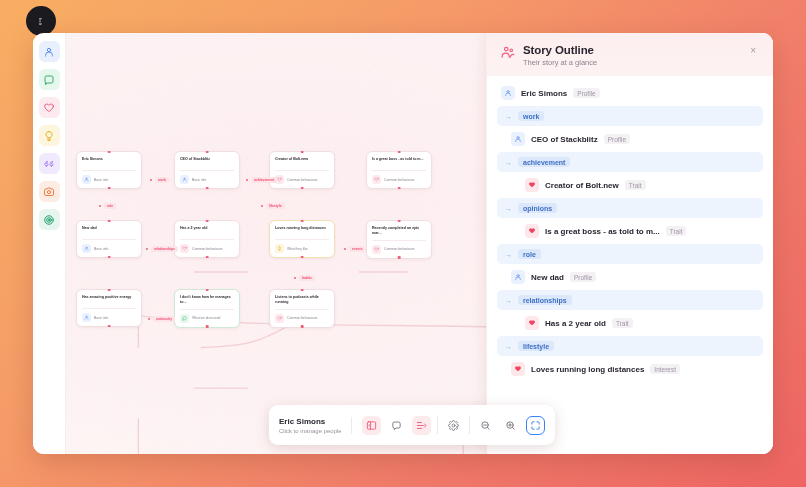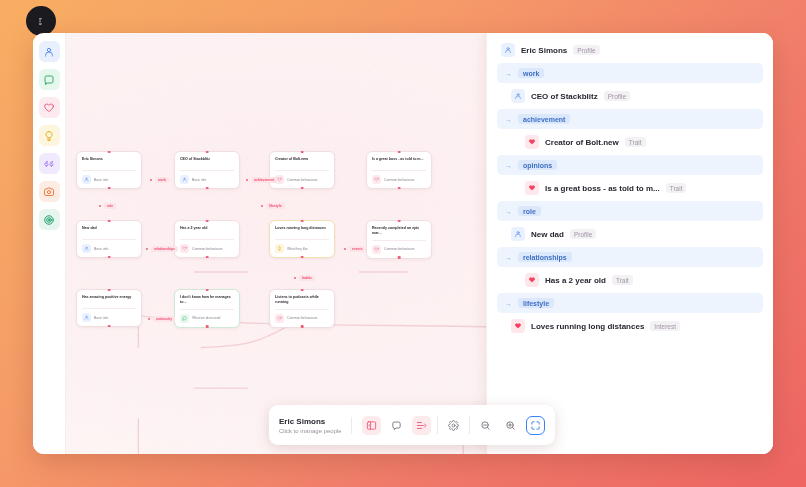--- a/index.html
+++ b/index.html
@@ -440,20 +440,35 @@
         </div>
         <div class="edge-label" style="left: 82px; top: 283px;">
           <span class="sq"></span>
           <span class="pill">curiousity</span>
         </div>
       </div>
     <div id="reactflow-attr">React Flow</div>
   </section>
 
   <aside id="panel">
+    <header id="panel-header">
+      <span style="margin-top:1px;">
+        <svg width="14" height="14" viewBox="0 0 24 24" fill="none" stroke="#ef5f7f" stroke-width="2" stroke-linecap="round" stroke-linejoin="round">
+          <circle cx="9" cy="7" r="3"></circle>
+            <path d="M2 21v-1a6 6 0 0 1 12 0v1"></path>
+          <circle cx="17.5" cy="9" r="2.2"></circle>
+            <path d="M16 21v-.5a4.5 4.5 0 0 1 6-4"></path>
+        </svg>
+      </span>
+      <div>
+        <div id="panel-title">Story Outline</div>
+        <div id="panel-sub">Their story at a glance</div>
+      </div>
+      <div id="panel-close">×</div>
+    </header>
     <div id="panel-body">
         <div class="ol-row">
           <span class="ol-avatar">
             <svg viewBox="0 0 24 24" fill="none" stroke="#5b8def" stroke-width="2" stroke-linecap="round" stroke-linejoin="round">
               <circle cx="12" cy="8" r="3.3"></circle>
               <path d="M5 20v-1a7 7 0 0 1 14 0v1"></path>
             </svg>
           </span>
           <span class="ol-name">Eric Simons</span>
           <span class="ol-tag">Profile</span>

